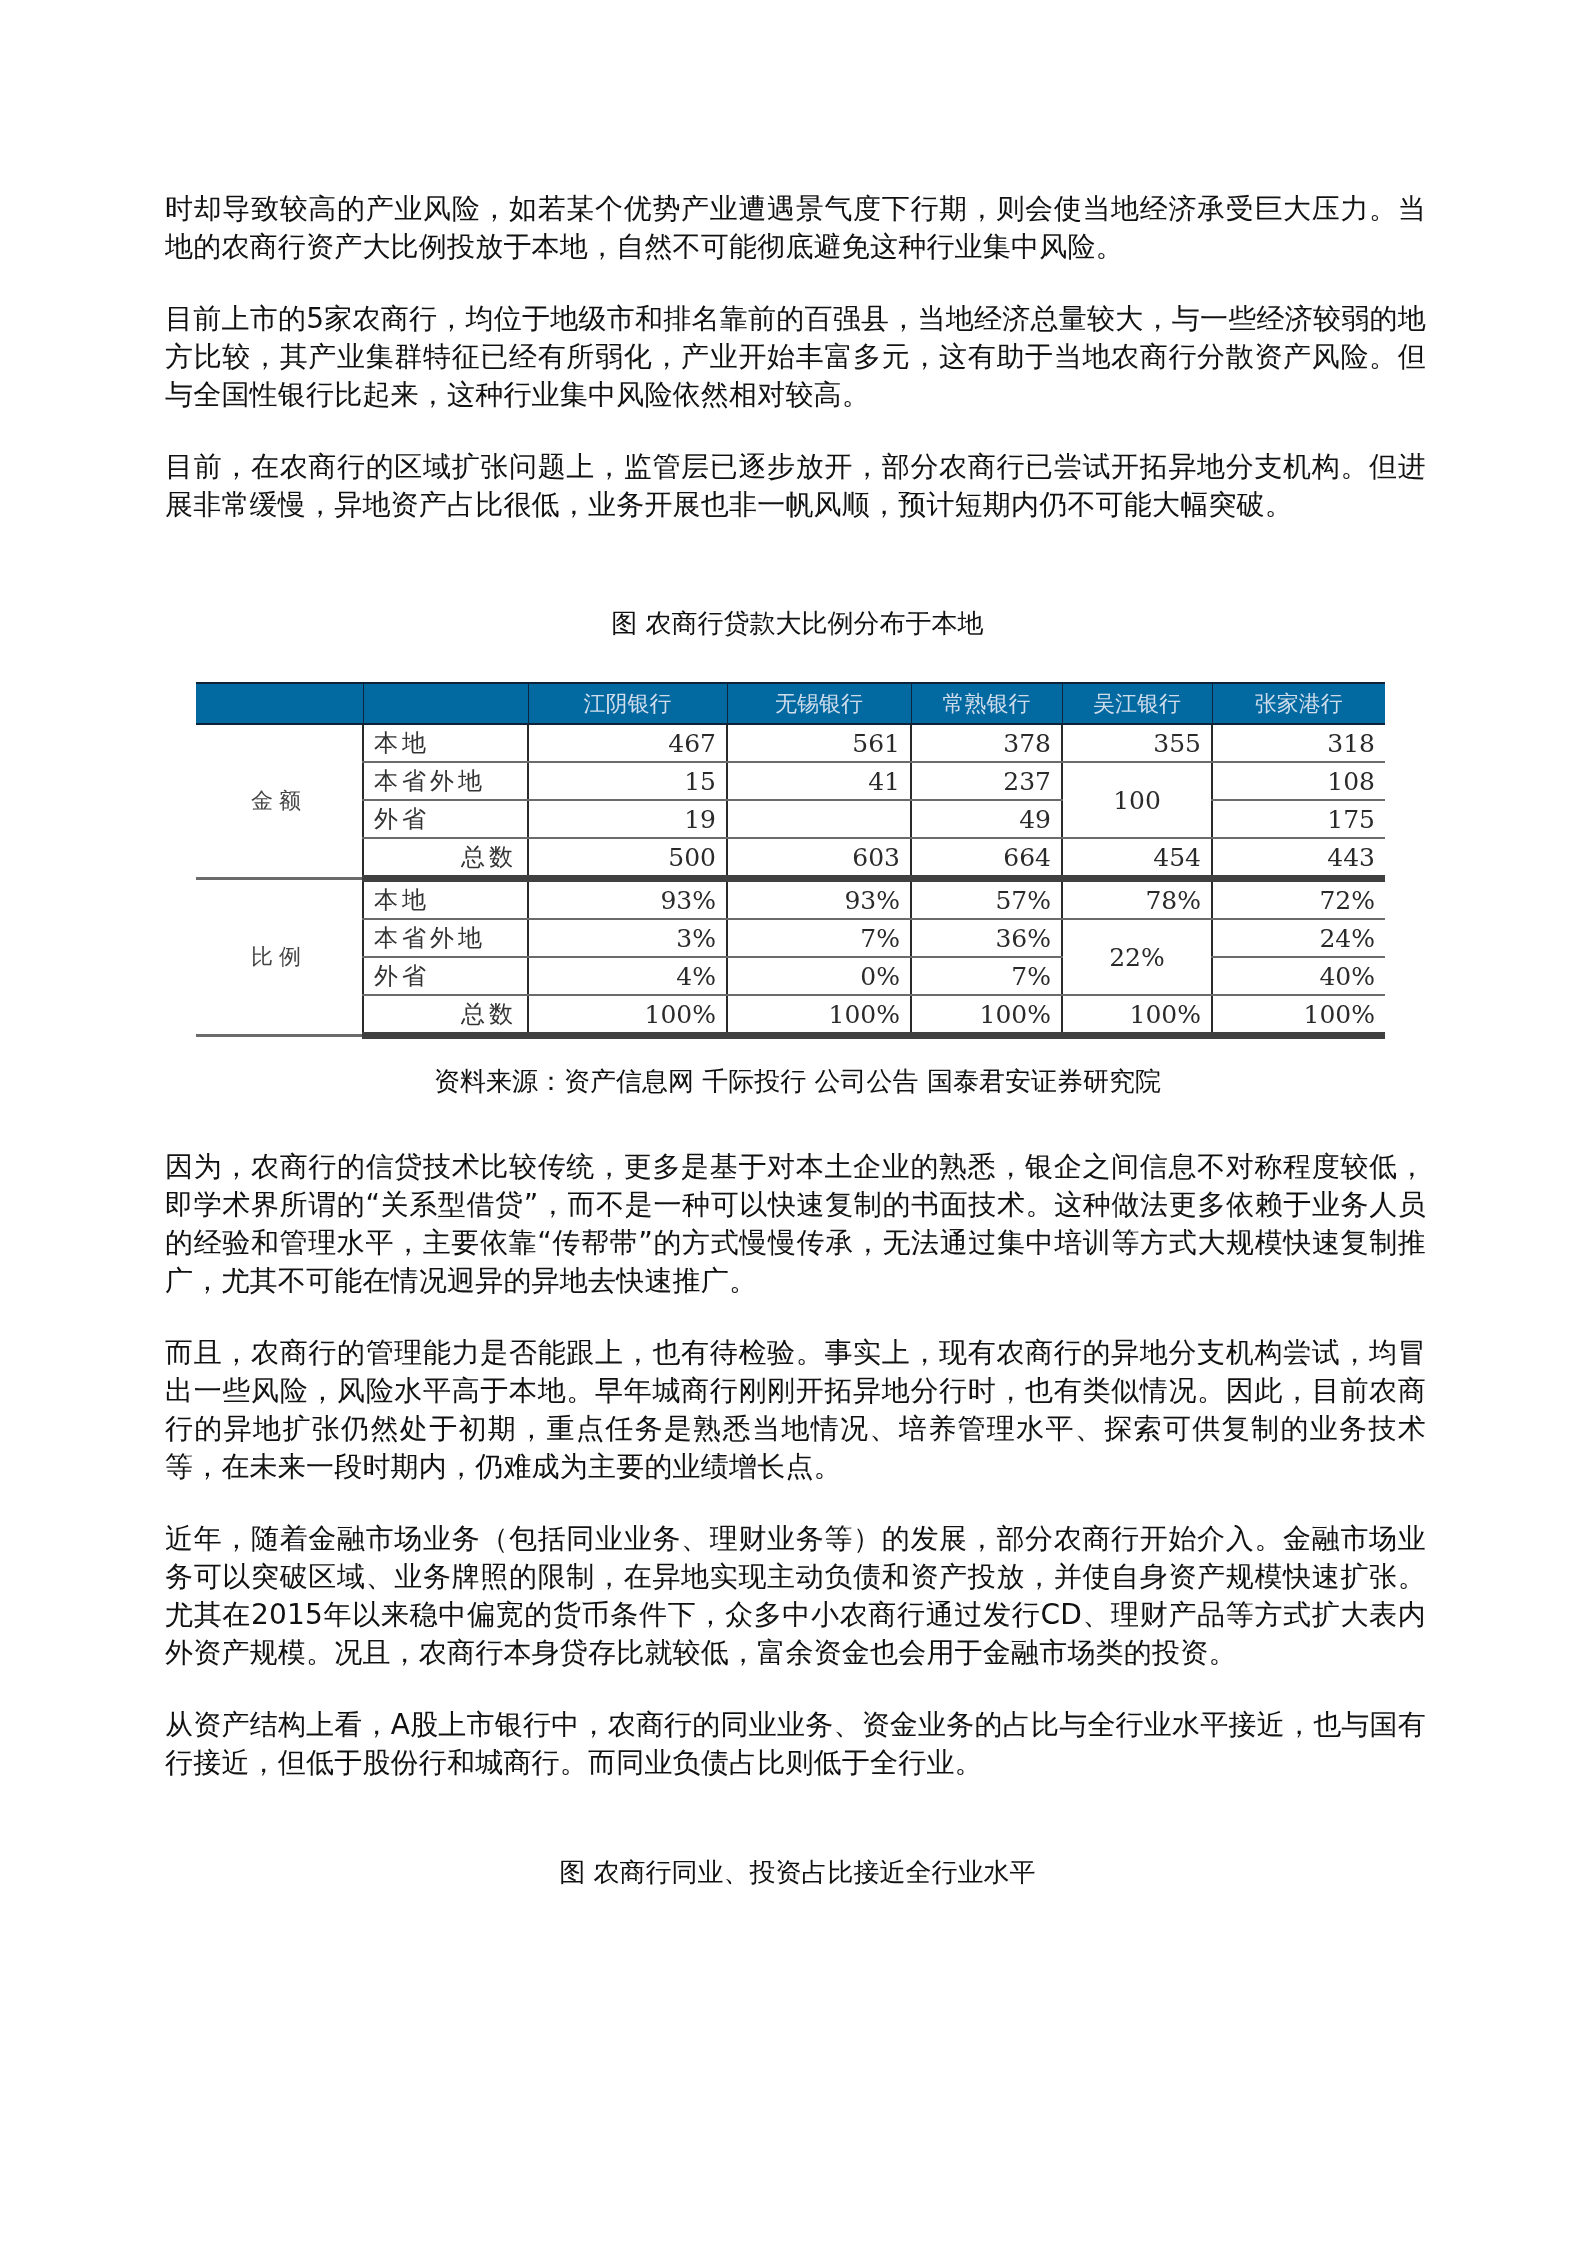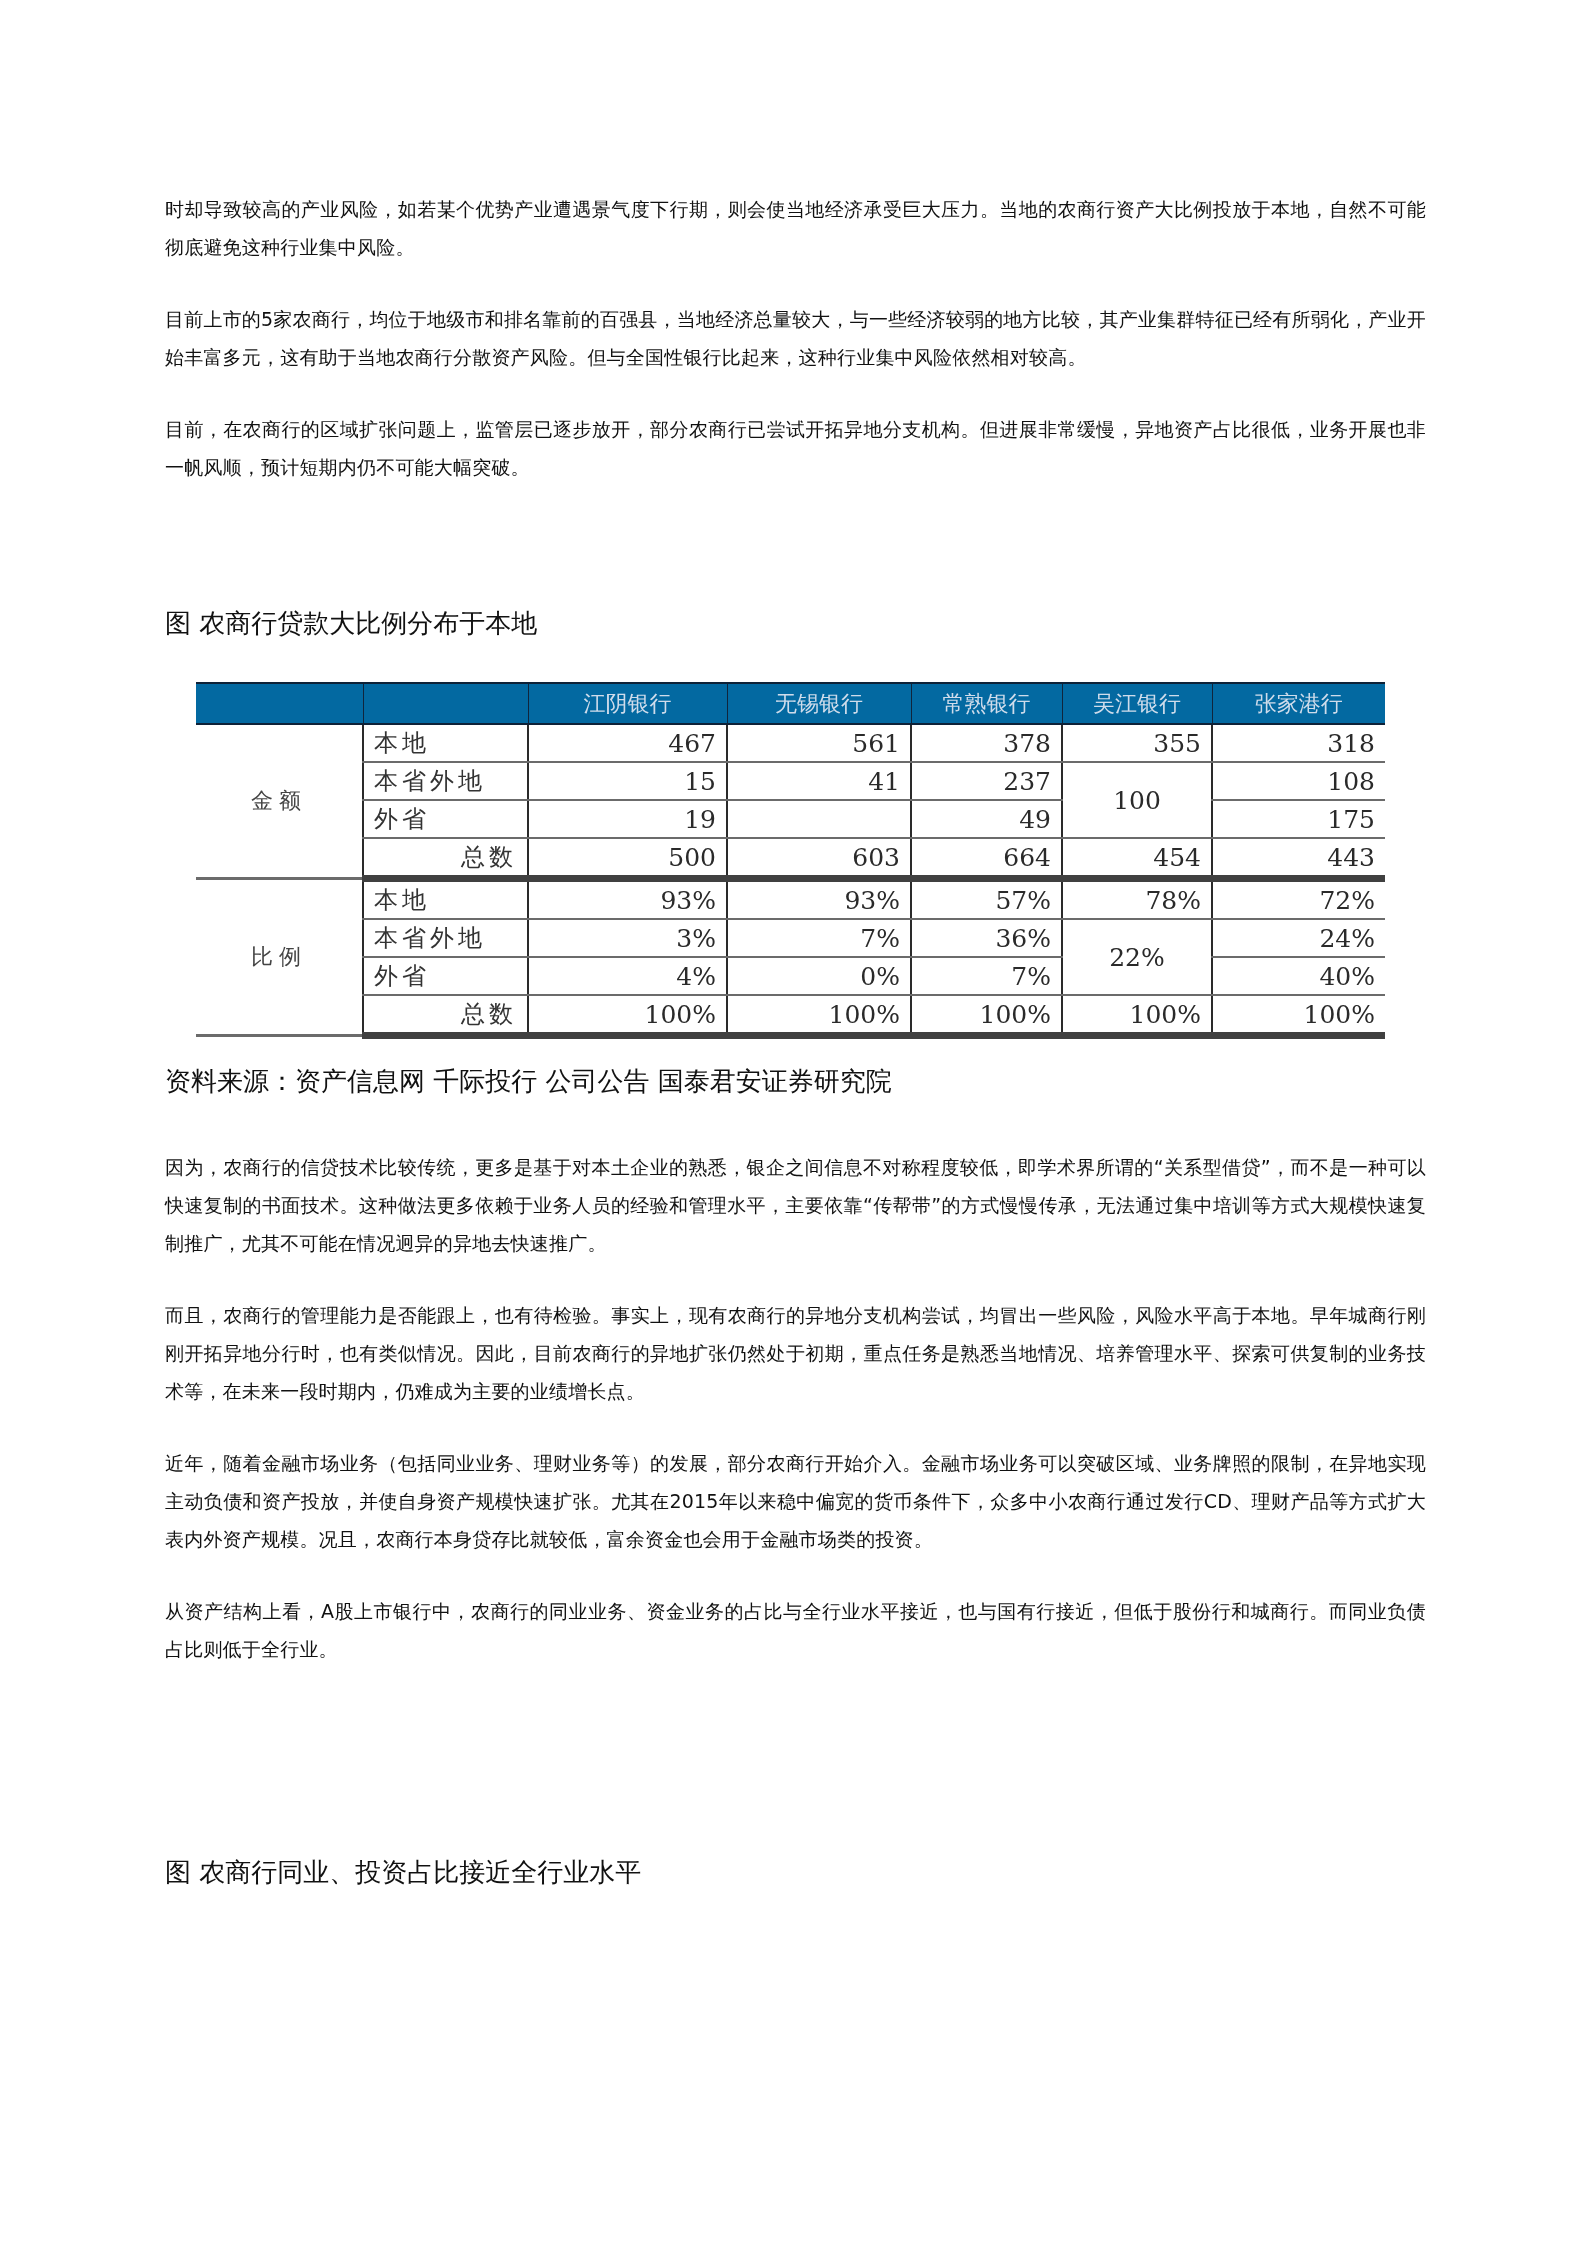--- a/index.html
+++ b/index.html
@@ -1,21 +1,21 @@
 <!DOCTYPE html>
 <html><head>
 <meta charset="utf-8">
 <style>
   html, body { margin: 0; padding: 0; background: #ffffff; }
   body { width: 1585px; height: 2244px; position: relative; overflow: hidden;
          font-family: "DejaVu Sans", "Liberation Sans", sans-serif; color: #111111; }
   .page { position: absolute; left: 165px; top: 190px; width: 1265px; }
-  .para { font-size: 19px; line-height: 38px; margin: 0 4px 34px 0; text-align: justify;
+  .para { font-size: 28px; line-height: 38px; margin: 0 4px 34px 0; text-align: justify;
           text-align-last: left; letter-spacing: 0.2px; }
-  .caption { font-size: 26px; line-height: 34px; text-align: left; margin: 0; }
+  .caption { font-size: 26px; line-height: 34px; text-align: center; margin: 0; }
   .fig-caption-1 { position: absolute; left: 0; width: 1265px; top: 416px; }
   .table-wrap { position: absolute; left: 31px; top: 492px; width: 1189px; }
   .src { position: absolute; left: 0; width: 1265px; top: 874px; }
   .p-block-top { position: absolute; left: 0; top: 0; width: 1265px; }
   .p-block-bottom { position: absolute; left: 0; top: 958px; width: 1265px; }
   .fig-caption-2 { position: absolute; left: 0; width: 1265px; top: 1665px; }
 
   table.loan { border-collapse: collapse; width: 1189px; table-layout: fixed;
                font-family: "DejaVu Serif", "Liberation Serif", serif; color: #2a2a2a; }
   table.loan th { background: #0369a1; color: #cfdceb; font-weight: normal; font-size: 22px;

